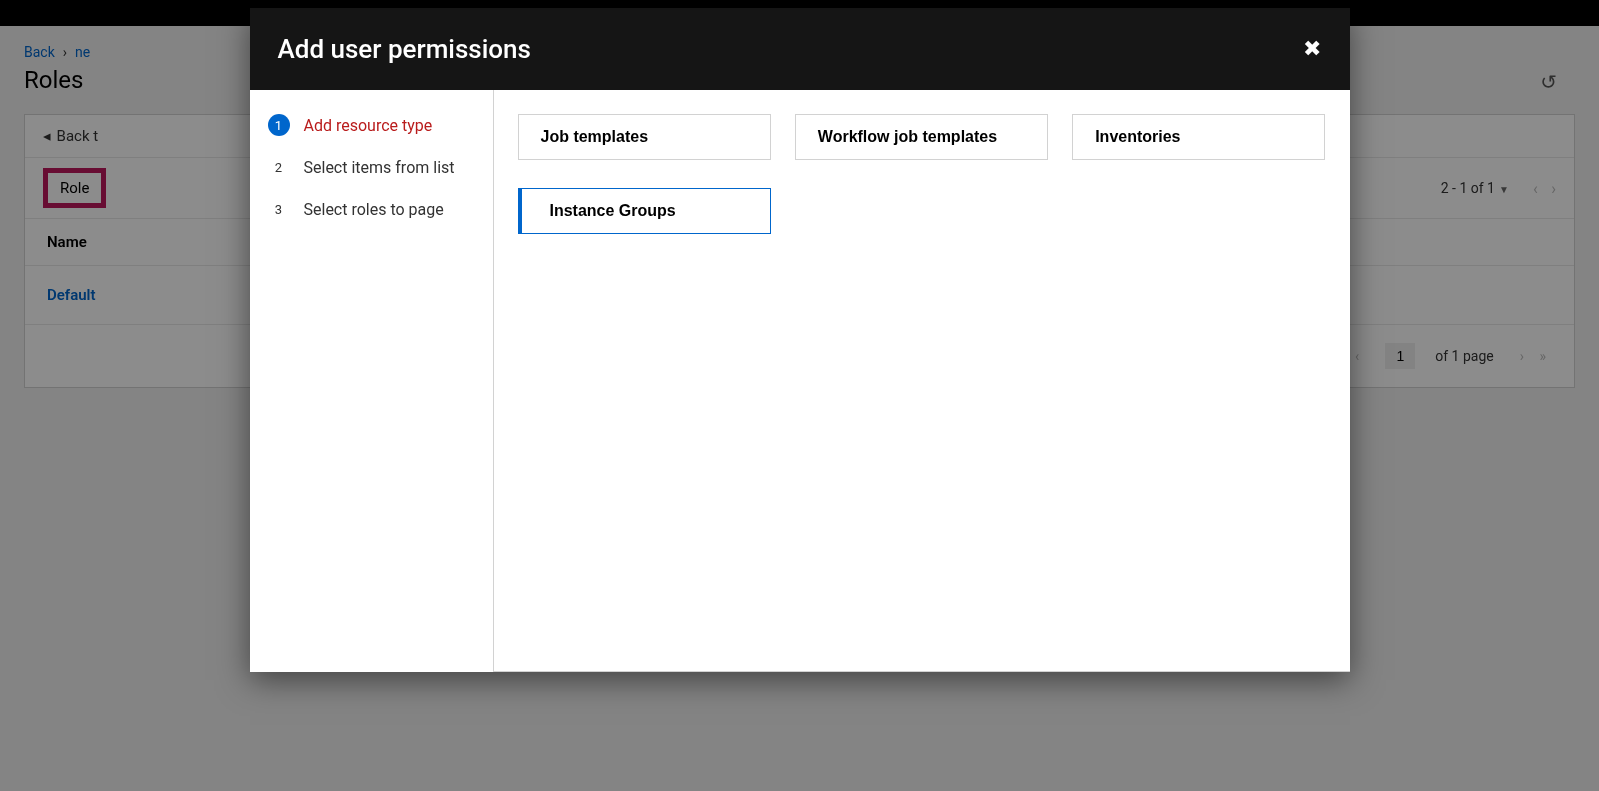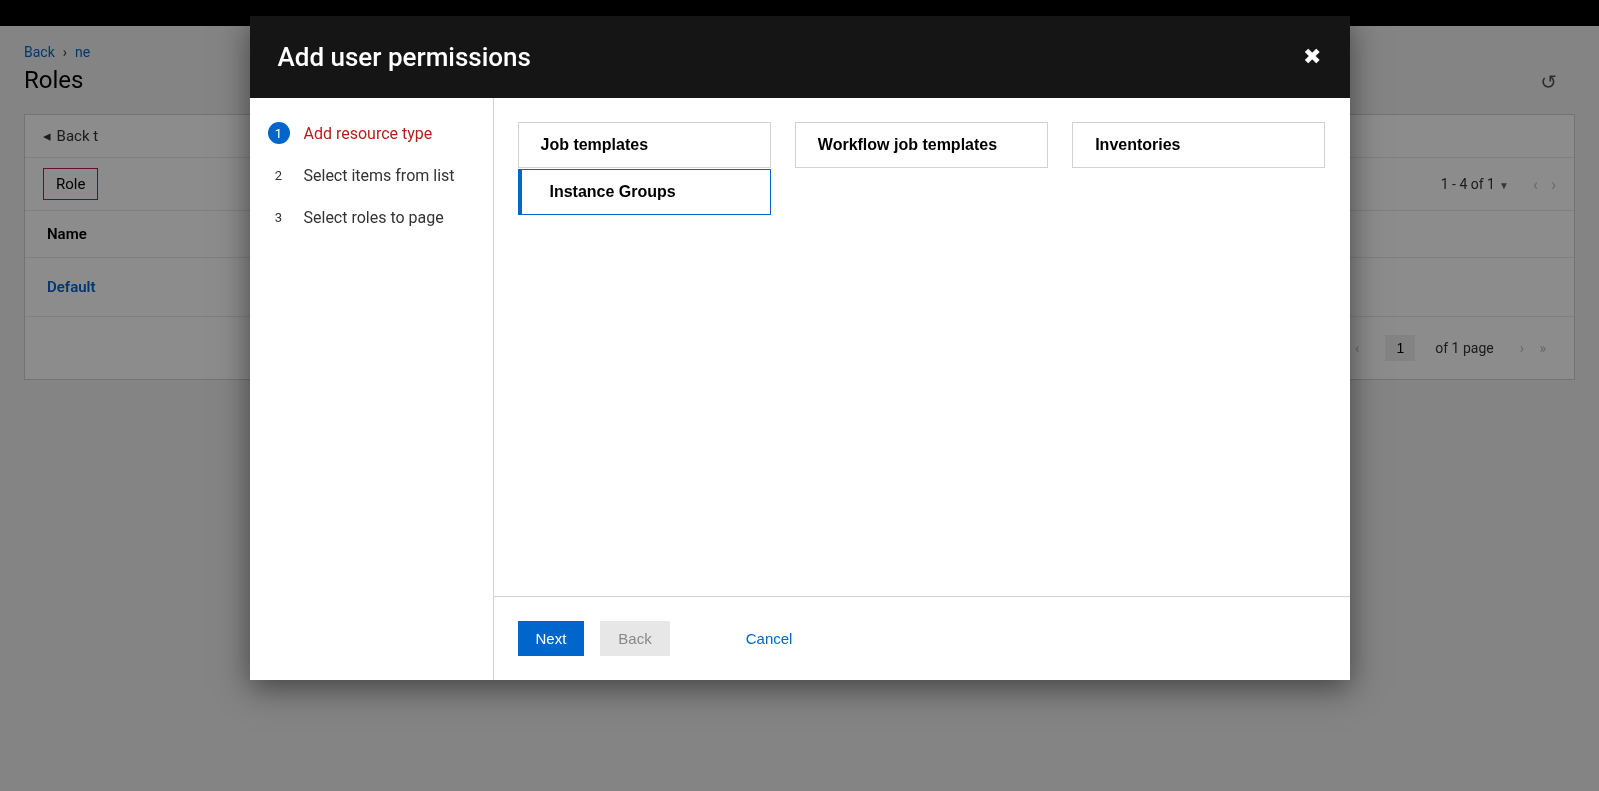--- a/index.html
+++ b/index.html
@@ -37,21 +37,21 @@
   }
   .backlink {
     padding:12px 18px; font-size:15px; color:#333; border-bottom:1px solid #e7e7e7;
     display:flex; align-items:center; gap:6px;
   }
   .panel-toolbar {
     display:flex; justify-content:space-between; align-items:center;
     padding:10px 18px; border-bottom:1px solid #e7e7e7;
   }
   .role-select {
-    border:1px solid #be185d; padding:6px 12px; font-size:15px; background:#fff;
+    border:5px solid #be185d; padding:6px 12px; font-size:15px; background:#fff;
   }
   .item-count { font-size:14px; color:#333; display:flex; align-items:center; gap:14px;}
   .item-count .nav-arrows span { color:#bbb; margin-left:10px; font-size:16px;}
   .caret-small{font-size:10px;color:#666;margin-left:4px;}
   .table-head {
     padding:14px 22px; font-weight:600; font-size:15px; border-bottom:1px solid #e7e7e7;
   }
   .table-row {
     padding:20px 22px; font-size:15px; border-bottom:1px solid #e7e7e7; color:#06c; font-weight:600;
   }
@@ -64,21 +64,21 @@
   }
   .panel-footer .pager-nav span { color:#bbb; margin:0 6px; font-size:14px;}
   .items-drop { display:flex; align-items:center; gap:6px;}
 
   
   .overlay {
     position:absolute; inset:0; background:rgba(0,0,0,0.45);
     display:flex; align-items:flex-start; justify-content:center;
   }
   .modal {
-    width:1100px; background:#fff; margin-top:16px;
+    width:1100px; background:#fff; margin-top:8px;
     box-shadow:0 8px 30px rgba(0,0,0,0.5);
     display:flex; flex-direction:column;
   }
   .modal-header {
     background:#151515; color:#fff; padding:26px 28px;
     display:flex; justify-content:space-between; align-items:center;
   }
   .modal-header h1 { font-size:26px; font-weight:500; }
   .close-btn {
     background:none;border:none;color:#fff;font-size:22px;cursor:pointer;
@@ -98,21 +98,21 @@
     font-size:13px; color:#333; flex-shrink:0;
   }
   .wizard-step.active .num { background:#06c; color:#fff; }
   .wizard-step.active .label { color:#b91c1c; }
   .wizard-step .label { color:#333; }
   .wizard-content {
     flex:1; display:flex; flex-direction:column;
   }
   .resource-grid {
     flex:1; padding:24px;
-    display:grid; grid-template-columns: repeat(3, 1fr); gap:1px 24px;
+    display:grid; grid-template-columns: repeat(3, 1fr); gap:28px 24px;
     align-content:start;
   }
   .resource-btn {
     border:1px solid #d2d2d2; background:#fff; padding:13px 22px; text-align:left;
     font-size:16px; font-weight:600; cursor:pointer;
     height:46px; display:flex; align-items:center;
   }
   .resource-btn.selected {
     border:1px solid #06c; border-left:4px solid #06c; padding-left:28px;
   }
@@ -147,21 +147,21 @@
     <div class="backlink">
       <span>◂</span>
       <span>Back t</span>
     </div>
     <div class="panel-toolbar">
       <div class="role-select">
         <span>Role</span>
       </div>
       <div class="item-count">
         <span>
-          <span>1 - 4 of 1</span><span class="caret-small">▼</span>
+          <span>2 - 1 of 1</span><span class="caret-small">▼</span>
         </span>
         <span class="nav-arrows">
           <span>‹</span>
           <span>›</span>
         </span>
       </div>
     </div>
     <div class="table-head">Name</div>
     <div class="table-row">Default</div>
     <div class="panel-footer">
@@ -205,21 +205,16 @@
         </div>
       </div>
       <div class="wizard-content">
         <div class="resource-grid">
           <button class="resource-btn">Job templates</button>
           <button class="resource-btn">Workflow job templates</button>
           <button class="resource-btn">Inventories</button>
           <button class="resource-btn selected">Instance Groups</button>
         </div>
         <div class="modal-footer-sep"></div>
-        <div class="modal-footer">
-          <button class="btn-primary">Next</button>
-          <button class="btn-secondary">Back</button>
-          <button class="btn-link">Cancel</button>
-        </div>
       </div>
     </div>
   </div>
 </div>
 
 </body></html>

